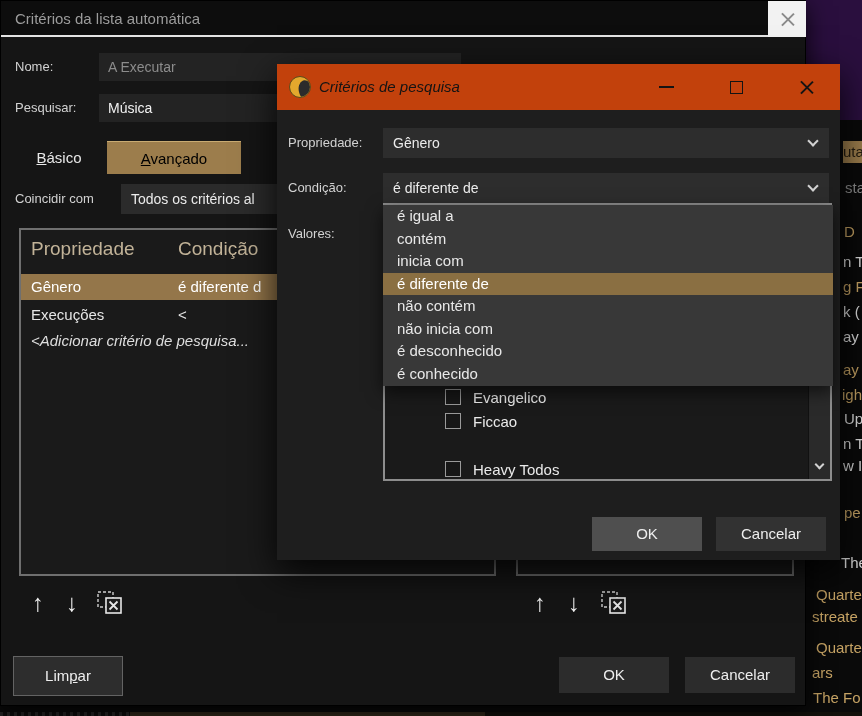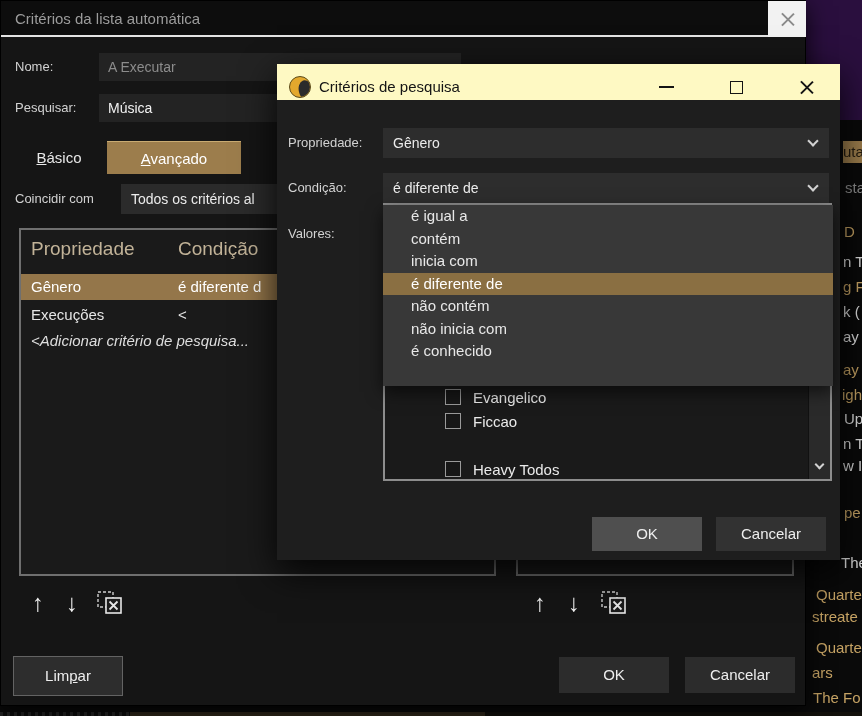--- a/index.html
+++ b/index.html
@@ -25,51 +25,51 @@
   .bdlg { position:absolute; left:0; top:6; width:806px; height:706px; background:#151515; border:1px solid #000; box-shadow:0 6px 22px rgba(0,0,0,.8); z-index:10; }
   .bdlg-titlebar { position:absolute; left:0; top:0; width:100%; height:36px; background:#0d0d0d; border-bottom:2px solid #e3e3e3; }
   .bdlg-title { position:absolute; left:14px; top:0; line-height:36px; font-size:15px; color:#9c9c9c; }
   .bdlg-close { position:absolute; left:767px; top:0; width:38px; height:36px; background:#f2f2f2; display:flex; align-items:center; justify-content:center; }
   .x-glyph { position:relative; width:15px; height:15px; }
   .x-glyph::before, .x-glyph::after { content:""; position:absolute; left:7px; top:-1px; width:1.6px; height:17px; background:#8a8a8a; }
   .x-glyph::before { transform:rotate(45deg); }
   .x-glyph::after { transform:rotate(-45deg); }
   .field { position:absolute; height:28px; background:#232323; font-size:14px; line-height:28px; padding-left:9px; }
   .tab { position:absolute; top:140px; height:33px; line-height:33px; text-align:center; font-size:15px; color:#e8e8e8; }
-  .tab.sel { background:#9c7d4c; color:#ffffff; border-top:1px solid #c9ab72; }
+  .tab.sel { background:#9c7d4c; color:#000000; border-top:1px solid #c9ab72; }
   .combo { position:absolute; background:#2b2b2b; height:30px; line-height:30px; font-size:14px; color:#ececec; padding-left:10px; }
   .panel { position:absolute; border:2px solid #6f6f6f; background:#1a1a1a; }
   .tbl-head { position:absolute; top:8px; font-size:19px; color:#c2b398; }
   .tbl-row { position:absolute; left:0; width:100%; font-size:15px; }
   .tbl-cell-p { position:absolute; left:10px; white-space:nowrap; }
   .tbl-cell-c { position:absolute; left:157px; white-space:nowrap; }
   .arrow-ic { position:absolute; width:30px; height:30px; color:#f2f2f2; font-size:24px; line-height:30px; text-align:center; }
   .arrow-ic.up::before { content:"\2191"; }
   .arrow-ic.down::before { content:"\2193"; }
   .del-ic { position:absolute; width:26px; height:24px; }
 
   
   .fdlg { position:absolute; left:277px; top:64px; width:563px; height:496px; background:#1e1e1e; box-shadow:0 12px 34px rgba(0,0,0,.85); z-index:20; }
-  .fdlg-titlebar { position:absolute; left:0; top:0; width:100%; height:36px; background:#fef9c3; }
+  .fdlg-titlebar { position:absolute; left:0; top:0; width:100%; height:46px; background:#c2410c;font-style:italic; }
   .fdlg-title { position:absolute; left:42px; top:0; line-height:46px; font-size:15px; color:#141414; }
   .mm-icon { position:absolute; left:12px; top:12px; width:22px; height:22px; border-radius:50%; background:#e3a82d; overflow:hidden; border:1px solid #5a4a1a; }
   .mm-dark { position:absolute; right:-4px; top:3px; width:15px; height:22px; background:#2b2b2b; border-radius:50%; transform:rotate(-18deg); }
   .cap-btn { position:absolute; top:0; width:28px; height:46px; display:flex; align-items:center; justify-content:center; }
   .min-glyph { width:15px; height:2px; background:#141414; }
   .max-glyph { width:13px; height:13px; border:1.5px solid #141414; }
   .x-glyph.dark::before, .x-glyph.dark::after { background:#141414; }
   .listbox { position:absolute; border:2px solid #8d8d8d; background:#1a1a1a; }
   .chk-row { position:absolute; left:0; height:24px; width:100%;margin-left:48px; }
   .chk { position:absolute; left:12px; top:3px; width:16px; height:16px; border:1px solid #9a9a9a; background:#171717; }
   .chk-label { position:absolute; left:40px; line-height:24px; font-size:15px; color:#eaeaea; }
   .vscroll { position:absolute; right:0; top:0; bottom:0; width:22px; background:#2a2a2a; border-left:1px solid #111; }
   .vscroll-btn { position:absolute; bottom:0; left:0; width:100%; height:26px; display:flex; align-items:center; justify-content:center; }
   .vscroll-btn .chev { width:7px; height:7px; margin-top:-4px; }
   .dropdown { position:absolute; background:#383838; z-index:5; box-shadow:0 6px 16px rgba(0,0,0,.6); }
-  .dd-item { height:22.5px; line-height:22.5px; padding-left:28px; font-size:15px; color:#e8e8e8; }
+  .dd-item { height:22.5px; line-height:22.5px; padding-left:14px; font-size:15px; color:#e8e8e8; }
   .dd-item.sel { background:#8a6f42; color:#ffffff; }
 </style>
 </head>
 <body>
 
 <div class="screen">
 
   <div class="abs sliver-tex" style="left:0;top:0;width:455px;height:6px;"></div>
   <div class="abs" style="left:455px;top:0;width:60px;height:6px;background:#a8a8a8;"></div>
   <div class="abs sliver-colors" style="left:515px;top:0;width:235px;height:6px;"></div>
@@ -216,20 +216,21 @@
       </div>
     </div>
 
     <div class="dropdown" style="left:106px;top:141px;width:450px;height:181px;">
       <div class="dd-item">é igual a</div>
       <div class="dd-item">contém</div>
       <div class="dd-item">inicia com</div>
       <div class="dd-item sel">é diferente de</div>
       <div class="dd-item">não contém</div>
       <div class="dd-item">não inicia com</div>
+      <div class="dd-item">é desconhecido</div>
       <div class="dd-item">é conhecido</div>
     </div>
 
     <div class="btn" style="left:315px;top:453px;width:110px;height:34px;line-height:34px;background:#4f4f4f;">OK</div>
     <div class="btn" style="left:439px;top:453px;width:110px;height:34px;line-height:34px;background:#323232;">Cancelar</div>
   </div>
 
 </div>
 
 </body></html>

